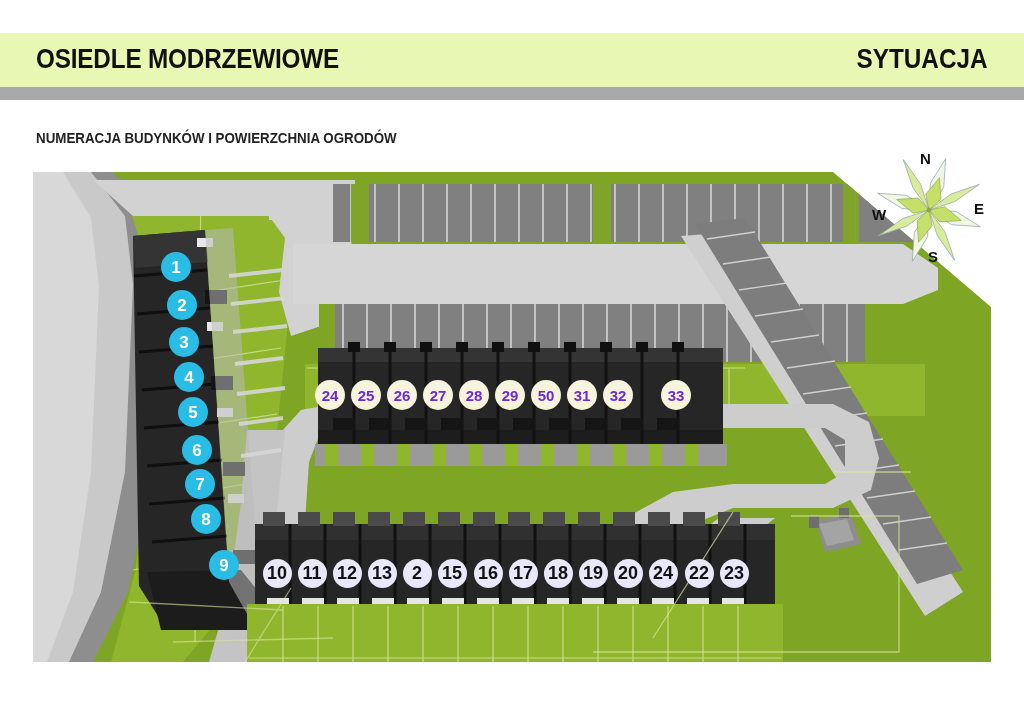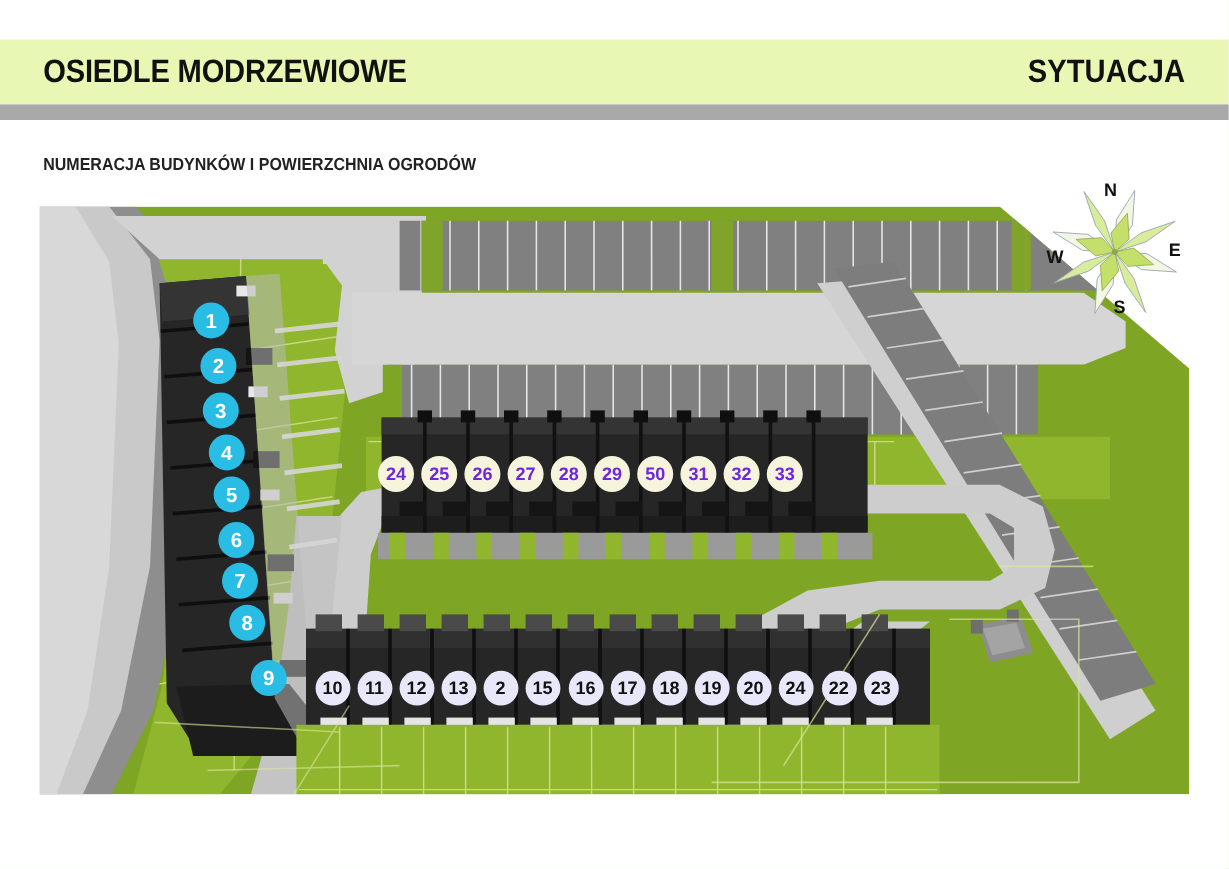--- a/index.html
+++ b/index.html
@@ -102,21 +102,21 @@
     background: #f7f4de;
     color: #6d28d9;
     font-size: 15px;
     margin-left: -15px;
     margin-top: -15px;
   }
   .marker.lav {
     width: 29px; height: 29px;
     background: #e9e8fb;
     color: #111111;
-    font-size: 15px;
+    font-size: 18px;
     margin-left: -14.5px;
     margin-top: -14.5px;
   }
 
   
   #compass {
     position: absolute;
     left: 866px;
     top: 148px;
     width: 126px;
@@ -544,21 +544,21 @@
 <div id="markers-middle">
     <div class="marker cream" style="left: 330px; top: 395px;">24</div>
     <div class="marker cream" style="left: 366px; top: 395px;">25</div>
     <div class="marker cream" style="left: 402px; top: 395px;">26</div>
     <div class="marker cream" style="left: 438px; top: 395px;">27</div>
     <div class="marker cream" style="left: 474px; top: 395px;">28</div>
     <div class="marker cream" style="left: 510px; top: 395px;">29</div>
     <div class="marker cream" style="left: 546px; top: 395px;">50</div>
     <div class="marker cream" style="left: 582px; top: 395px;">31</div>
     <div class="marker cream" style="left: 618px; top: 395px;">32</div>
-    <div class="marker cream" style="left: 654px; top: 395px;">33</div>
+    <div class="marker cream" style="left: 676px; top: 395px;">33</div>
   </div>
 
 <div id="compass">
   <svg width="126" height="125" viewBox="0 0 126 125" xmlns="http://www.w3.org/2000/svg">
     <g transform="translate(63,62) rotate(18)">
 
       <g fill="#f2f7e4" stroke="#9aa6b4" stroke-width="0.7">
         <polygon points="0,0 -7,-26 0,-54 7,-26"></polygon>
         <polygon points="0,0 7,26 0,54 -7,26"></polygon>
         <polygon points="0,0 -26,7 -54,0 -26,-7"></polygon>

